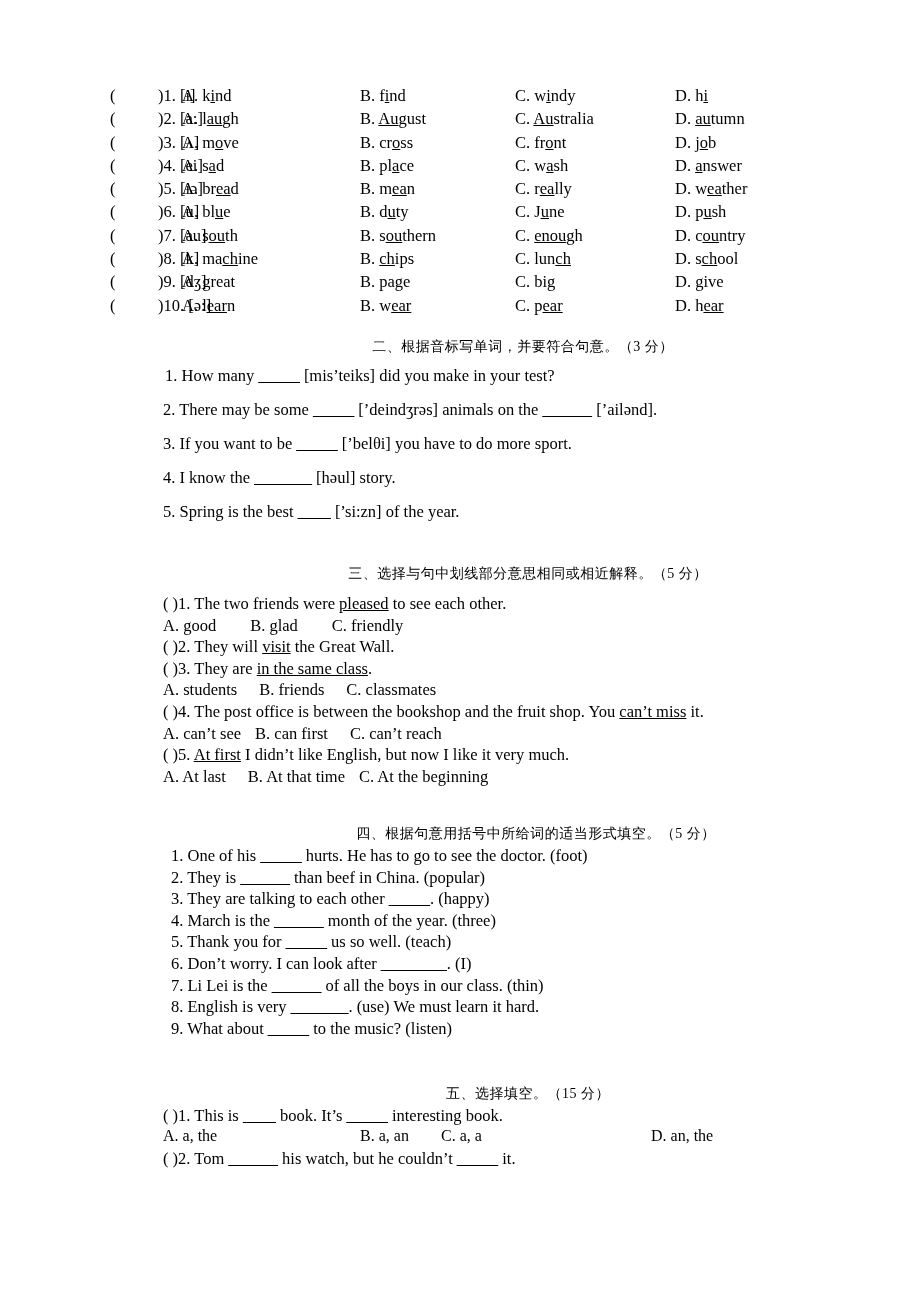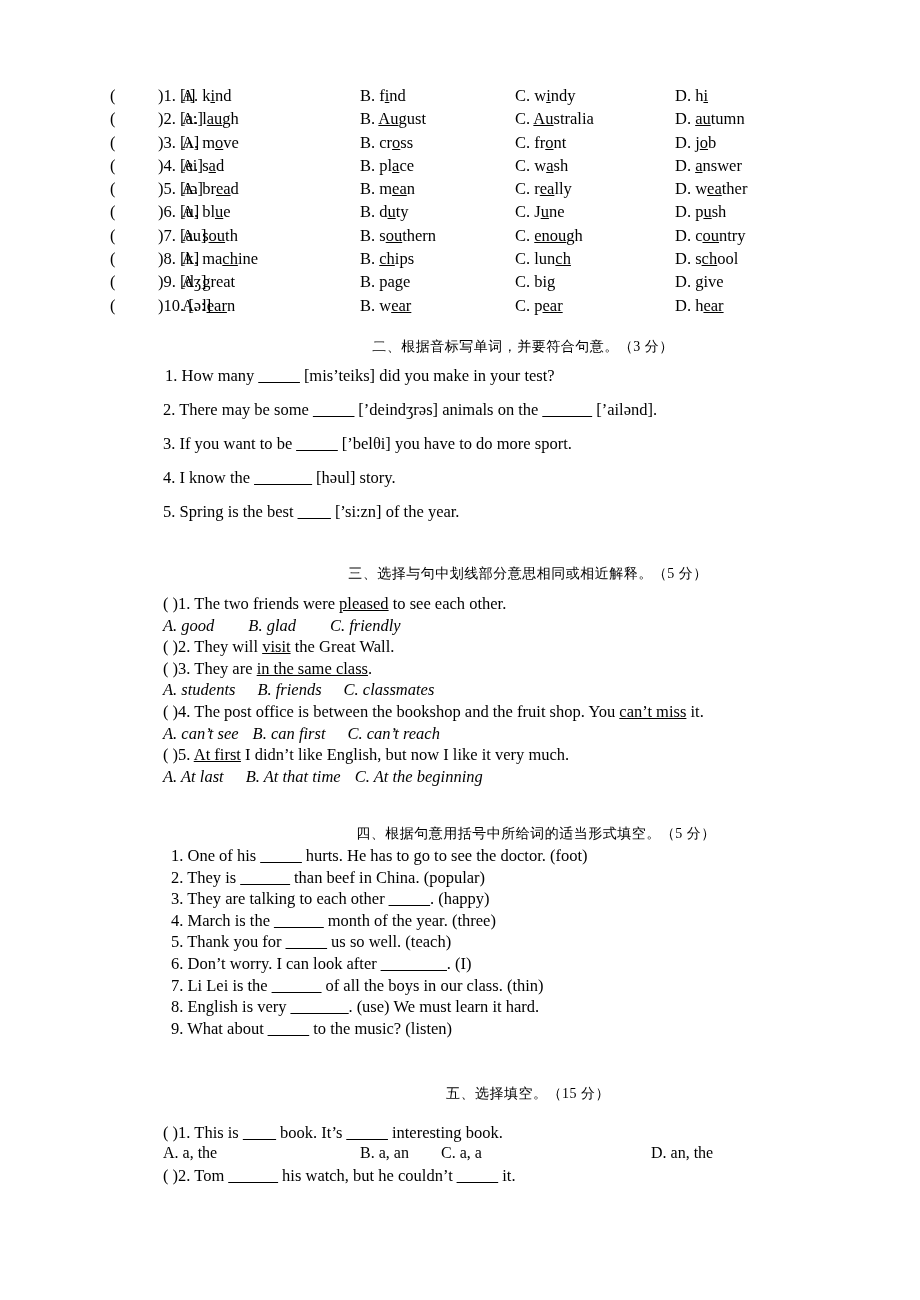--- a/index.html
+++ b/index.html
@@ -97,24 +97,24 @@
   }
   #section-four .sec-head { margin-bottom: 2px; letter-spacing: .5px; }
   #section-four .line { line-height: 21.6px; }
 
   #section-five {
     position: absolute;
     left: 163px;
     top: 1085px;
     width: 730px;
   }
-  #section-five .sec-head { margin-bottom: 19px; letter-spacing: .5px; }
+  #section-five .sec-head { margin-bottom: 2px; letter-spacing: .5px; }
   #section-five .line { line-height: 21.6px; position: relative; }
 
-  .opt-a { display: inline-block; font-style: italic; }
+  .opt-a { display: inline-block; }
   .five-opts { position: relative; height: 21.6px; }
   .five-opts .oa { position: absolute; left: 0px; }
   .five-opts .ob { position: absolute; left: 197px; }
   .five-opts .oc { position: absolute; left: 278px; }
   .five-opts .od { position: absolute; left: 488px; }
 
   .sp-wide { display: inline-block; width: 34px; }
   .sp-med  { display: inline-block; width: 22px; }
   .sp-sm   { display: inline-block; width: 14px; }
 

